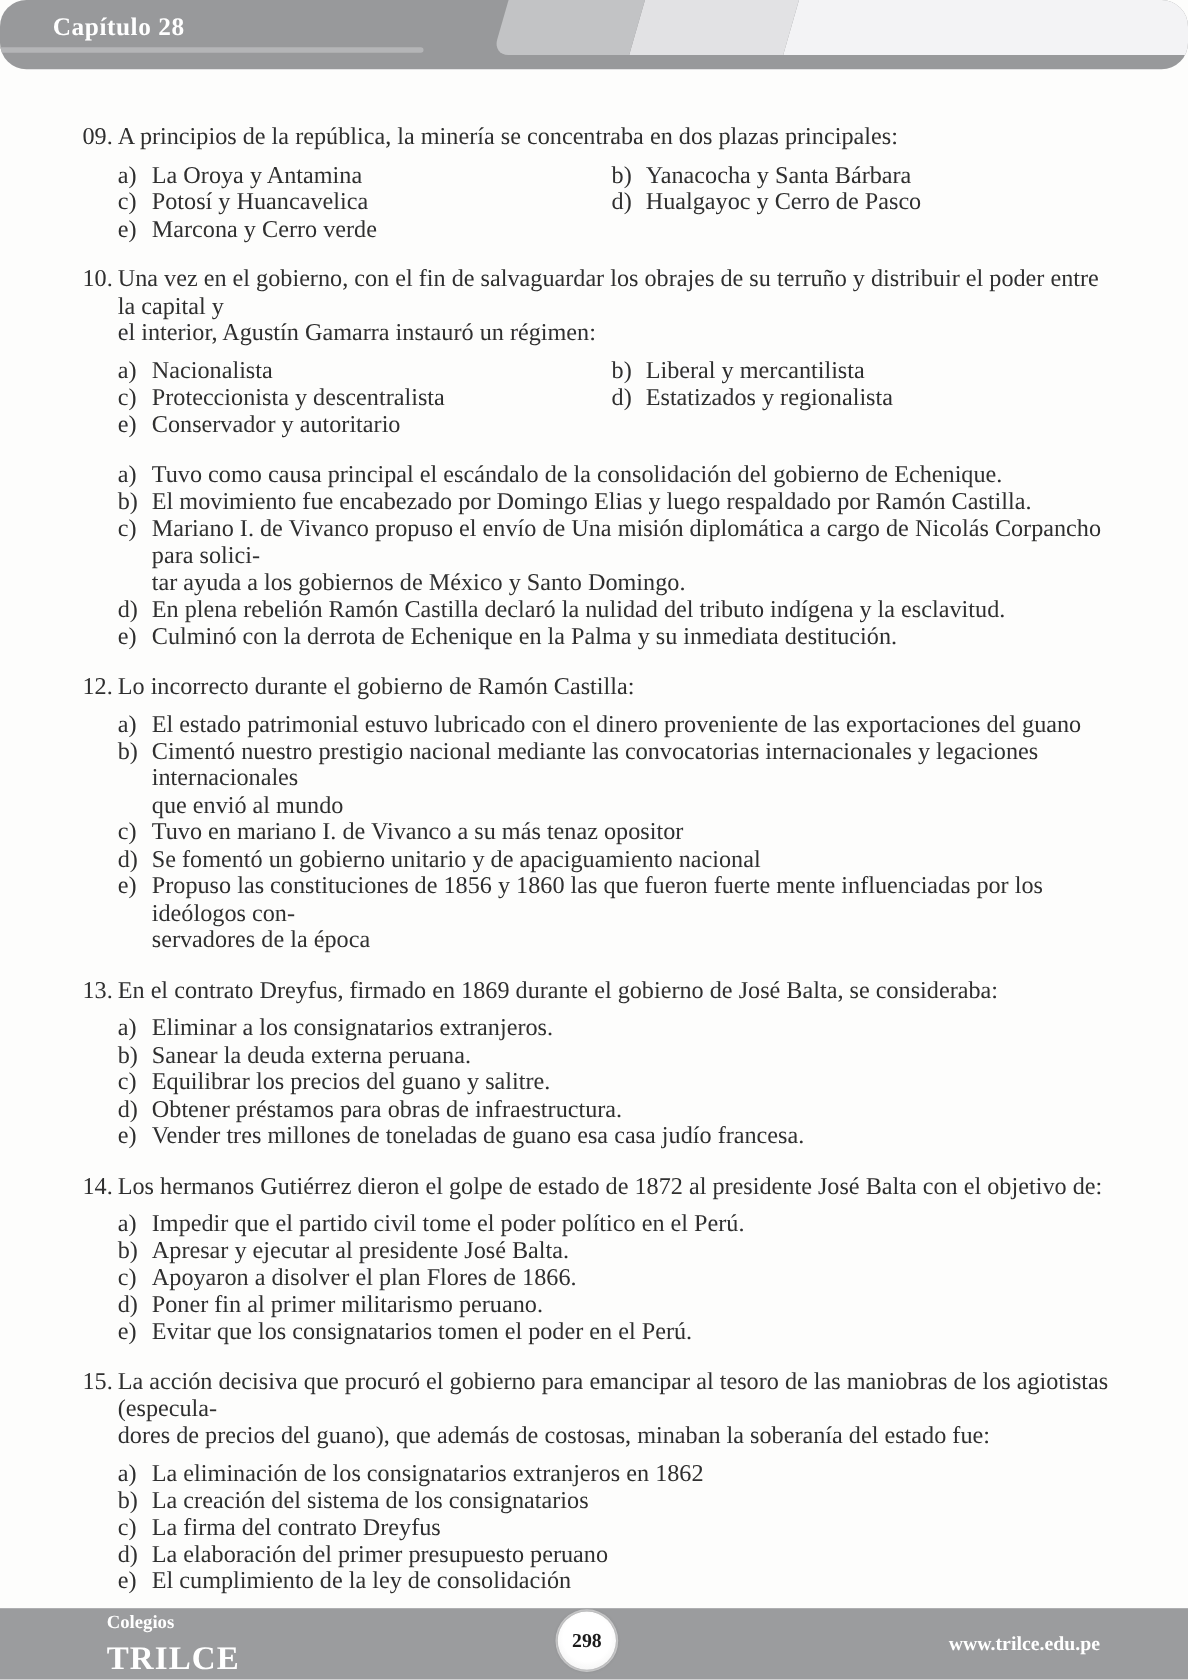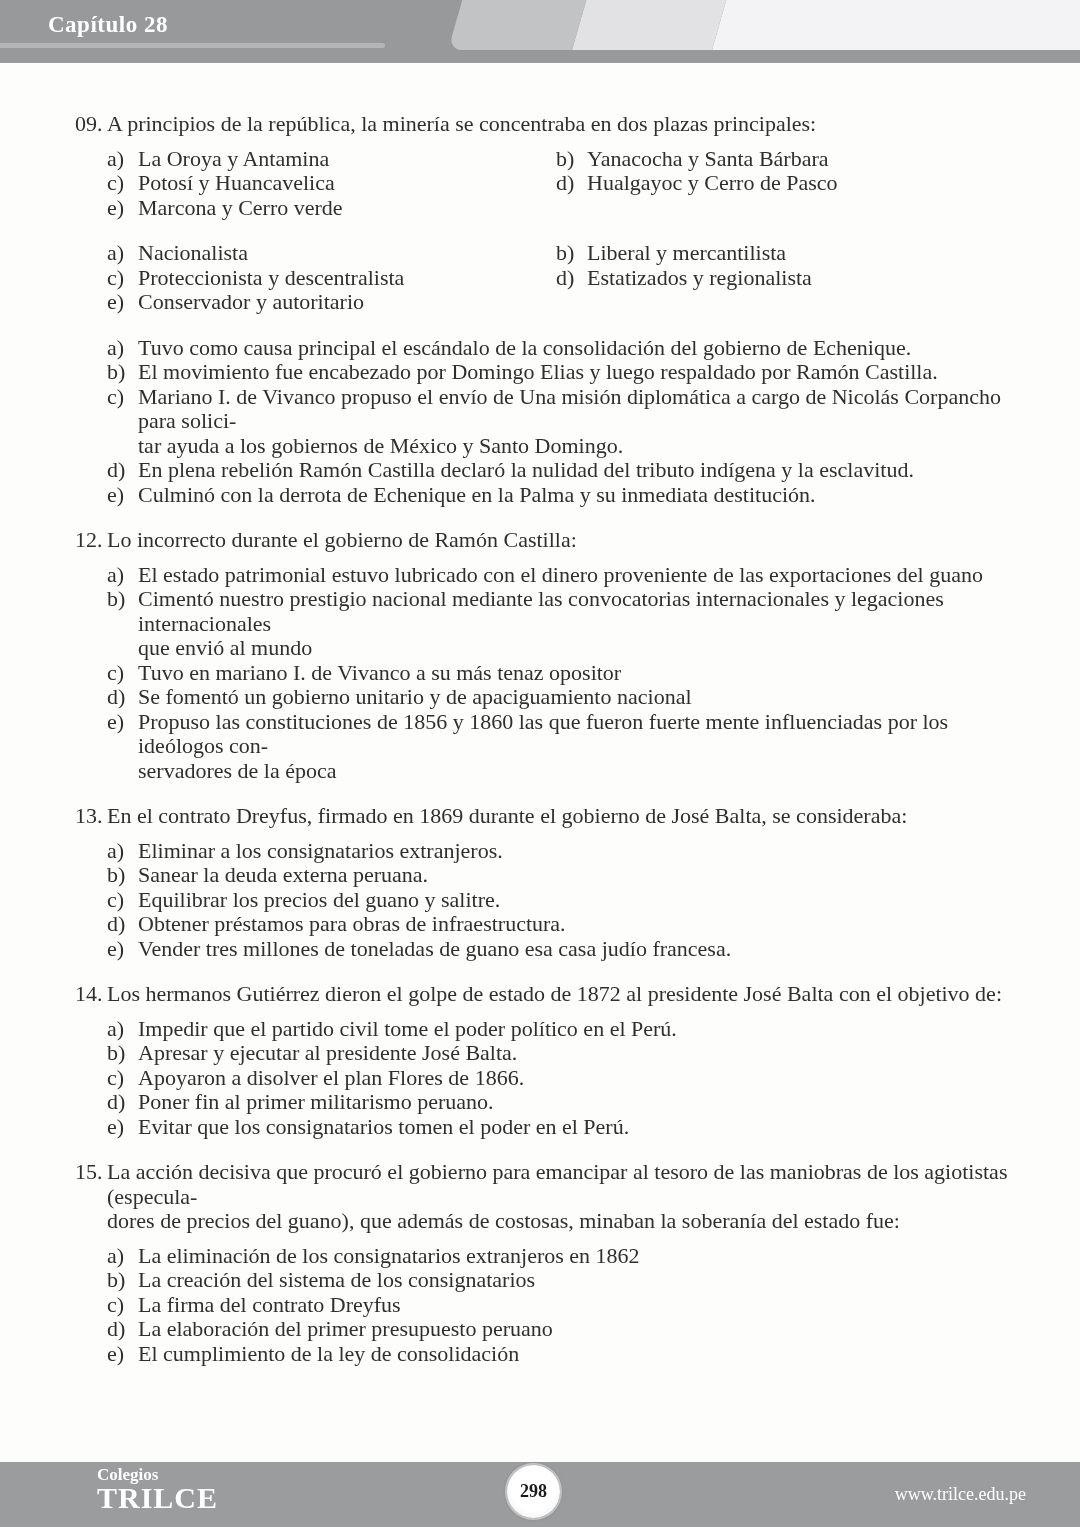--- a/index.html
+++ b/index.html
@@ -12,20 +12,21 @@
     font-family:"Liberation Serif", serif;
     color:#2f2f2f;
     margin:0 auto;
   }
   
   .header{
     position:relative;
     width:1080px;height:63px;
     background:#98999b;
     overflow:hidden;
+    border-radius:24px;
   }
   .band{position:absolute;top:0;height:50px;transform:skewX(-16deg);transform-origin:bottom left;}
   .band-1{left:448px;width:124px;background:#c2c3c5;border-bottom-left-radius:14px;}
   .band-2{left:572px;width:140px;background:#e2e2e4;}
   .band-3{left:712px;width:520px;background:#f3f3f5;}
   .chapter-title{
     position:absolute;left:48px;top:12px;
     font-size:23px;font-weight:bold;color:#ffffff;
     letter-spacing:.5px;
   }
@@ -52,32 +53,32 @@
   .opt-letter{flex:0 0 31px;}
   .opt-text{flex:1;white-space:pre-line;}
   
   .footer{
     position:absolute;left:0;bottom:0;
     width:1080px;height:65px;
     background:#9b9c9e;
   }
   .brand{position:absolute;left:97px;top:4px;color:#ffffff;line-height:1;}
   .brand-top{font-size:17px;font-weight:bold;display:block;font-family:Liberation Serif, serif;}
-  .brand-name{font-size:30px;font-weight:bold;letter-spacing:1px;display:block;margin-top:0;}
+  .brand-name{font-size:30px;font-weight:bold;letter-spacing:1px;display:block;margin-top:10px;}
   .page-badge{
     position:absolute;left:507px;top:3px;
     width:53px;height:53px;border-radius:50%;
     background:radial-gradient(circle at 50% 45%, #ffffff 55%, #f4f4f4 78%, #e4e4e5 100%);
     box-shadow:0 0 4px rgba(0,0,0,.25), 0 0 0 2px rgba(255,255,255,.55);
     display:flex;align-items:center;justify-content:center;
   }
   .page-number{font-size:18px;font-weight:bold;color:#1b1b1b;}
   .website{
-    position:absolute;right:54px;top:22px;
-    font-size:18px;font-weight:normal;color:#ffffff;
+    position:absolute;right:80px;top:22px;
+    font-size:18px;font-weight:bold;color:#ffffff;
   }
 </style>
 </head>
 <body>
 
 <div class="page">
 
   <div class="header">
     <div class="band band-3"></div>
     <div class="band band-2"></div>
@@ -111,20 +112,25 @@
             <span class="opt-text">Hualgayoc y Cerro de Pasco</span>
           </div>
         <div class="opt">
             <span class="opt-letter">e)</span>
             <span class="opt-text">Marcona y Cerro verde</span>
           </div>
       </div>
     </div>
 
     <div class="question">
+      <div class="q-stem">
+        <span class="q-num">10.</span>
+        <span class="q-text">Una vez en el gobierno, con el fin de salvaguardar los obrajes de su terruño y distribuir el poder entre la capital y
+el interior, Agustín Gamarra instauró un régimen:</span>
+      </div>
       <div class="options two-col">
         <div class="opt">
             <span class="opt-letter">a)</span>
             <span class="opt-text">Nacionalista</span>
           </div>
         <div class="opt">
             <span class="opt-letter">b)</span>
             <span class="opt-text">Liberal y mercantilista</span>
           </div>
         <div class="opt">

